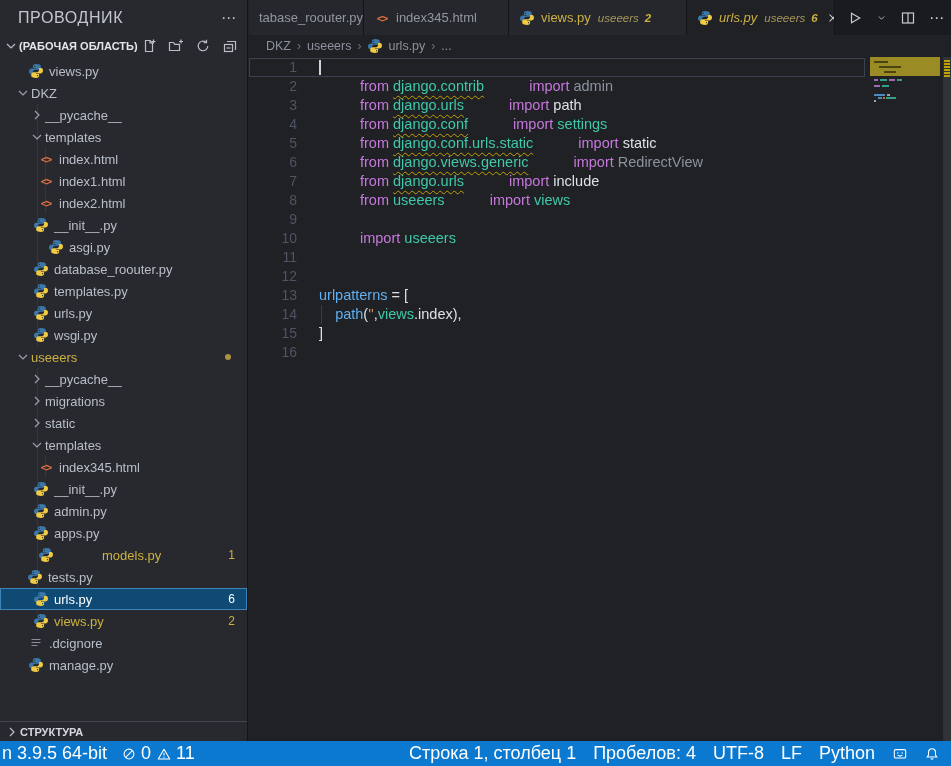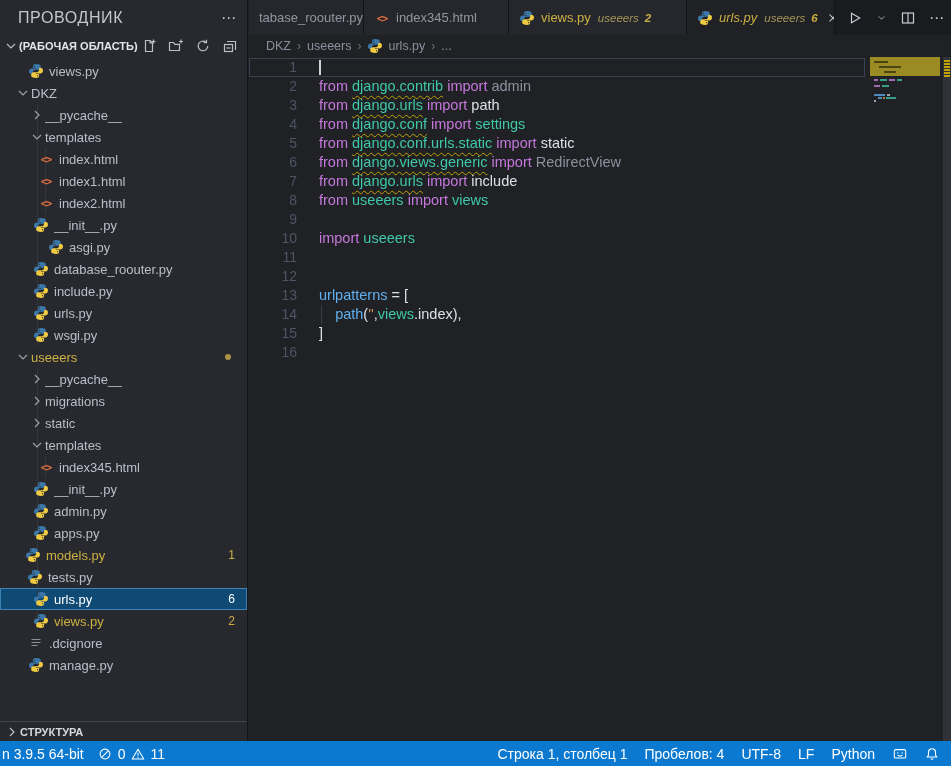--- a/index.html
+++ b/index.html
@@ -55,39 +55,39 @@
   #breadcrumb .bicon{width:16px;height:16px;margin-right:5px;display:flex;align-items:center;justify-content:center;}
   #breadcrumb .crumb{display:flex;align-items:center;cursor:pointer;}
 
   
   #editor{position:absolute;top:57px;left:0;right:0;bottom:0;overflow:hidden;}
   #lines{padding-right:86px;padding-top:1px;}
   .line{height:19px;line-height:19px;font-family:"DejaVu Sans Mono","Liberation Mono",monospace;font-size:14.5px;white-space:pre;position:relative;}
   .line .ln{display:inline-block;width:48px;margin-right:22px;text-align:right;color:var(--line-number);font-size:14px;}
   .line.cur{box-shadow:inset 0 0 0 1px #3a4150;}
   .line.cur::after{content:"";position:absolute;left:70px;top:2px;width:1.5px;height:15px;background:#d0d4da;}
-  .tok.kw{color:var(--keyword);}
+  .tok.kw{color:var(--keyword);margin-left:41px;}
   .tok.mod{color:var(--module);text-decoration:underline wavy var(--squiggle) 1px;text-underline-offset:3.5px;}
   .tok.teal{color:var(--module);}
   .tok.white{color:#dce1e8;}
   .tok.gray{color:var(--unused-gray);}
   .tok.blue{color:var(--function-blue);}
   .tok.str{color:var(--string-orange);}
   .iguide{position:absolute;left:72px;top:0;bottom:0;width:1px;background:#363d49;}
 
   
   #minimap{position:absolute;top:0;right:8px;width:73px;height:140px;}
   .mm{position:absolute;}
   .mm-y{left:0;top:0;width:70px;height:19px;background:var(--minimap-warning);}
   .mm-d{background:#4a4312;height:2px;position:absolute;}
   #scrollstrip{position:absolute;top:0;right:0;width:8px;bottom:0;background:rgba(120,128,140,.18);}
   #ov-ticks{position:absolute;top:3px;right:1px;width:6px;height:18px;background:repeating-linear-gradient(to bottom,var(--squiggle) 0 2px,transparent 2px 3px);}
 
   
-  #statusbar{position:absolute;left:0;bottom:0;width:100%;height:25px;background:var(--status-bar);display:flex;align-items:center;color:#fff;font-size:14px;}
+  #statusbar{position:absolute;left:0;bottom:0;width:100%;height:25px;background:var(--status-bar);display:flex;align-items:center;color:#fff;font-size:18px;}
   .st{display:flex;align-items:center;gap:5px;cursor:pointer;white-space:nowrap;}
   #st-left{display:flex;align-items:center;gap:14px;padding-left:2px;}
   #st-right{margin-left:auto;display:flex;align-items:center;gap:17px;padding-right:12px;}
   .sticon{width:15px;height:15px;display:flex;align-items:center;justify-content:center;}
   svg{display:block;}
 </style>
 </head>
 <body>
 
 <div id="window" style="--bg-editor: #1f2125; --bg-sidebar: #27292e; --bg-tabstrip: #191b1e; --bg-tab: #25272c; --status-bar: #0b79d0; --selection-bg: #0e4a73; --selection-border: #3f83b4; --warning-file: #ccb141; --keyword: #c678dd; --module: #3fc8a9; --function-blue: #61afef; --string-orange: #cf9562; --unused-gray: #8b929e; --squiggle: #bfa100; --line-number: #4d5565; --minimap-warning: #9b8b25;">
@@ -212,21 +212,21 @@
           </span>
           <span class="lbl">database_roouter.py</span>
         </div>
         <div class="row g1" style="padding-left: 33px;">
           <span class="ficon">
             <svg width="16" height="16" viewBox="0 0 16 16">
               <path fill="#3b77a8" d="M7.9 1C6.1 1 4.9 1.8 4.9 3.2V5h3.2v.6H3.7C2.2 5.6 1 6.6 1 8.5S2.1 11 3.6 11h1.3V9.3c0-1.4 1.2-2.6 2.7-2.6h3c1.2 0 2.2-1 2.2-2.2V3.2C12.8 1.9 11 1 7.9 1zM6.4 2.7a.62.62 0 1 1 0 1.24.62.62 0 0 1 0-1.24z"></path>
               <path fill="#f0ca42" d="M8.1 15c1.8 0 3-.8 3-2.2V11H7.9v-.6h4.4c1.5 0 2.7-1 2.7-2.9S13.9 5 12.4 5h-1.3v1.7c0 1.4-1.2 2.6-2.7 2.6h-3c-1.2 0-2.2 1-2.2 2.2v1.3C3.2 14.1 5 15 8.1 15zm1.5-1.7a.62.62 0 1 1 0-1.24.62.62 0 0 1 0 1.24z"></path>
             </svg>
           </span>
-          <span class="lbl">include.py</span>
+          <span class="lbl">templates.py</span>
         </div>
         <div class="row g1" style="padding-left: 33px;">
           <span class="ficon">
             <svg width="16" height="16" viewBox="0 0 16 16">
               <path fill="#3b77a8" d="M7.9 1C6.1 1 4.9 1.8 4.9 3.2V5h3.2v.6H3.7C2.2 5.6 1 6.6 1 8.5S2.1 11 3.6 11h1.3V9.3c0-1.4 1.2-2.6 2.7-2.6h3c1.2 0 2.2-1 2.2-2.2V3.2C12.8 1.9 11 1 7.9 1zM6.4 2.7a.62.62 0 1 1 0 1.24.62.62 0 0 1 0-1.24z"></path>
               <path fill="#f0ca42" d="M8.1 15c1.8 0 3-.8 3-2.2V11H7.9v-.6h4.4c1.5 0 2.7-1 2.7-2.9S13.9 5 12.4 5h-1.3v1.7c0 1.4-1.2 2.6-2.7 2.6h-3c-1.2 0-2.2 1-2.2 2.2v1.3C3.2 14.1 5 15 8.1 15zm1.5-1.7a.62.62 0 1 1 0-1.24.62.62 0 0 1 0 1.24z"></path>
             </svg>
           </span>
           <span class="lbl">urls.py</span>
         </div>
@@ -306,21 +306,21 @@
         </div>
         <div class="row g1" style="padding-left: 33px;">
           <span class="ficon">
             <svg width="16" height="16" viewBox="0 0 16 16">
               <path fill="#3b77a8" d="M7.9 1C6.1 1 4.9 1.8 4.9 3.2V5h3.2v.6H3.7C2.2 5.6 1 6.6 1 8.5S2.1 11 3.6 11h1.3V9.3c0-1.4 1.2-2.6 2.7-2.6h3c1.2 0 2.2-1 2.2-2.2V3.2C12.8 1.9 11 1 7.9 1zM6.4 2.7a.62.62 0 1 1 0 1.24.62.62 0 0 1 0-1.24z"></path>
               <path fill="#f0ca42" d="M8.1 15c1.8 0 3-.8 3-2.2V11H7.9v-.6h4.4c1.5 0 2.7-1 2.7-2.9S13.9 5 12.4 5h-1.3v1.7c0 1.4-1.2 2.6-2.7 2.6h-3c-1.2 0-2.2 1-2.2 2.2v1.3C3.2 14.1 5 15 8.1 15zm1.5-1.7a.62.62 0 1 1 0-1.24.62.62 0 0 1 0 1.24z"></path>
             </svg>
           </span>
           <span class="lbl">apps.py</span>
         </div>
-        <div class="row warn g1" style="padding-left: 25px;">
+        <div class="row warn g1" style="padding-left: 38px; gap: 43px;">
           <span class="ficon">
             <svg width="16" height="16" viewBox="0 0 16 16">
               <path fill="#3b77a8" d="M7.9 1C6.1 1 4.9 1.8 4.9 3.2V5h3.2v.6H3.7C2.2 5.6 1 6.6 1 8.5S2.1 11 3.6 11h1.3V9.3c0-1.4 1.2-2.6 2.7-2.6h3c1.2 0 2.2-1 2.2-2.2V3.2C12.8 1.9 11 1 7.9 1zM6.4 2.7a.62.62 0 1 1 0 1.24.62.62 0 0 1 0-1.24z"></path>
               <path fill="#f0ca42" d="M8.1 15c1.8 0 3-.8 3-2.2V11H7.9v-.6h4.4c1.5 0 2.7-1 2.7-2.9S13.9 5 12.4 5h-1.3v1.7c0 1.4-1.2 2.6-2.7 2.6h-3c-1.2 0-2.2 1-2.2 2.2v1.3C3.2 14.1 5 15 8.1 15zm1.5-1.7a.62.62 0 1 1 0-1.24.62.62 0 0 1 0 1.24z"></path>
             </svg>
           </span>
           <span class="lbl">models.py</span>
           <span class="badge">1</span>
         </div>
         <div class="row g1" style="padding-left: 27px;">

